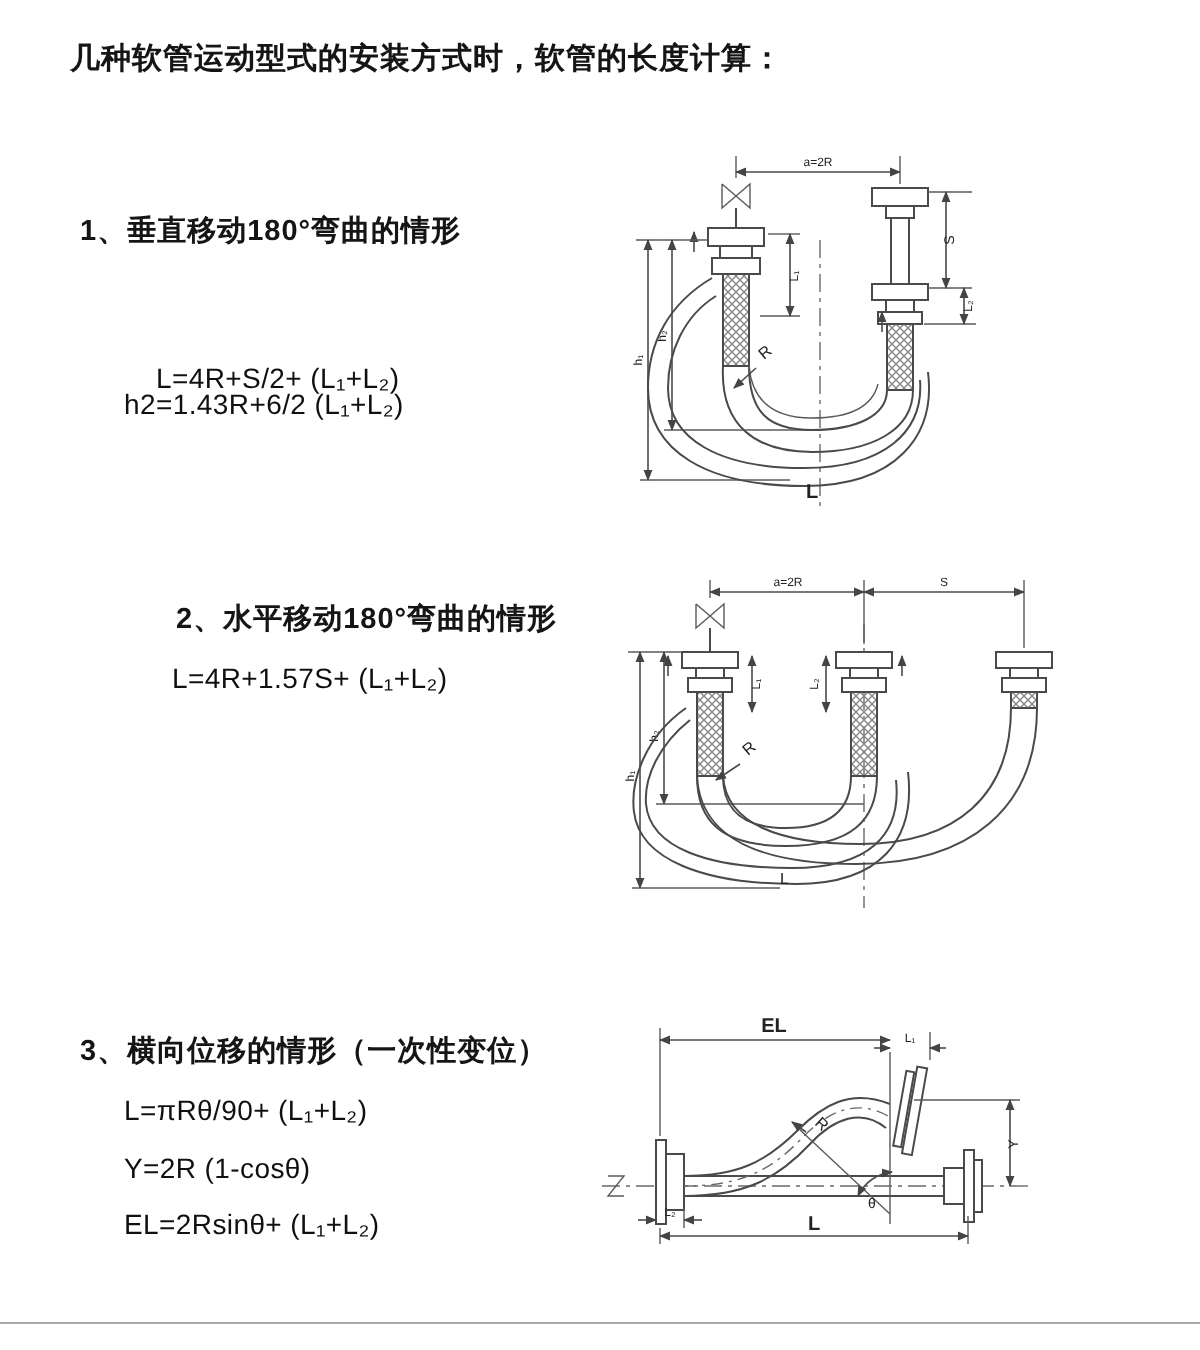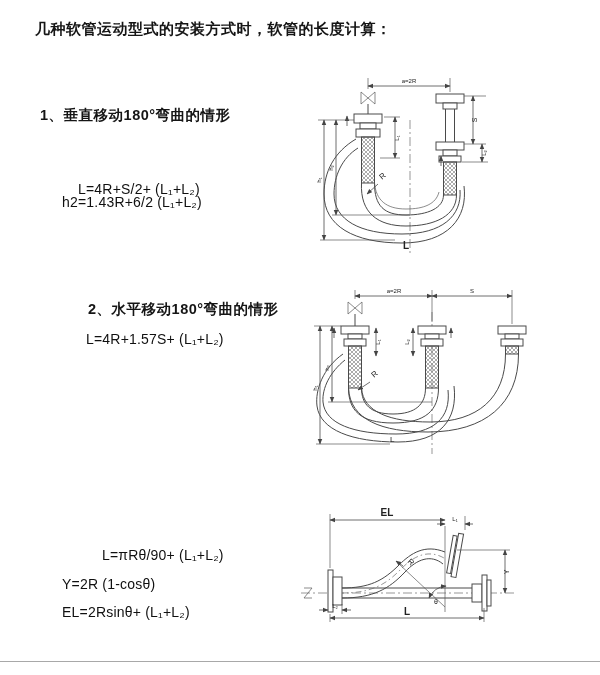--- a/index.html
+++ b/index.html
@@ -28,21 +28,22 @@
 
   <div class="title">几种软管运动型式的安装方式时，软管的长度计算：</div>
 
   <div class="heading" style="left:40px;top:106px;">1、垂直移动180°弯曲的情形</div>
   <div class="formula" style="left:78px;top:137px;margin-top:44px;">L=4R+S/2+ (L₁+L₂)</div>
   <div class="formula" style="left:62px;top:194px;">h2=1.43R+6/2 (L₁+L₂)</div>
 
   <div class="heading" style="left:40px;top:300px;margin-left:48px;">2、水平移动180°弯曲的情形</div>
   <div class="formula" style="left:62px;top:331px;margin-left:24px;">L=4R+1.57S+ (L₁+L₂)</div>
 
-  <div class="formula" style="left:62px;top:547px;margin-left:40px;">L=πRθ/90+ (L₁+L₂)</div>
+  <div class="heading" style="left:40px;top:516px;">3、横向位移的情形（一次性变位）</div>
+  <div class="formula" style="left:62px;top:547px;">L=πRθ/90+ (L₁+L₂)</div>
   <div class="formula" style="left:62px;top:576px;">Y=2R (1-cosθ)</div>
   <div class="formula" style="left:62px;top:604px;">EL=2Rsinθ+ (L₁+L₂)</div>
 
   <svg class="diag" style="left:310px;top:68px;" width="290" height="190" viewBox="0 0 290 190">
     <defs>
       <marker id="a1e" viewBox="0 0 10 10" refX="9" refY="5" markerWidth="7" markerHeight="7" orient="auto">
           <path d="M0,1 L10,5 L0,9 z" fill="#444"></path>
         </marker>
       <marker id="a1s" viewBox="0 0 10 10" refX="1" refY="5" markerWidth="7" markerHeight="7" orient="auto">
           <path d="M10,1 L0,5 L10,9 z" fill="#444"></path>

